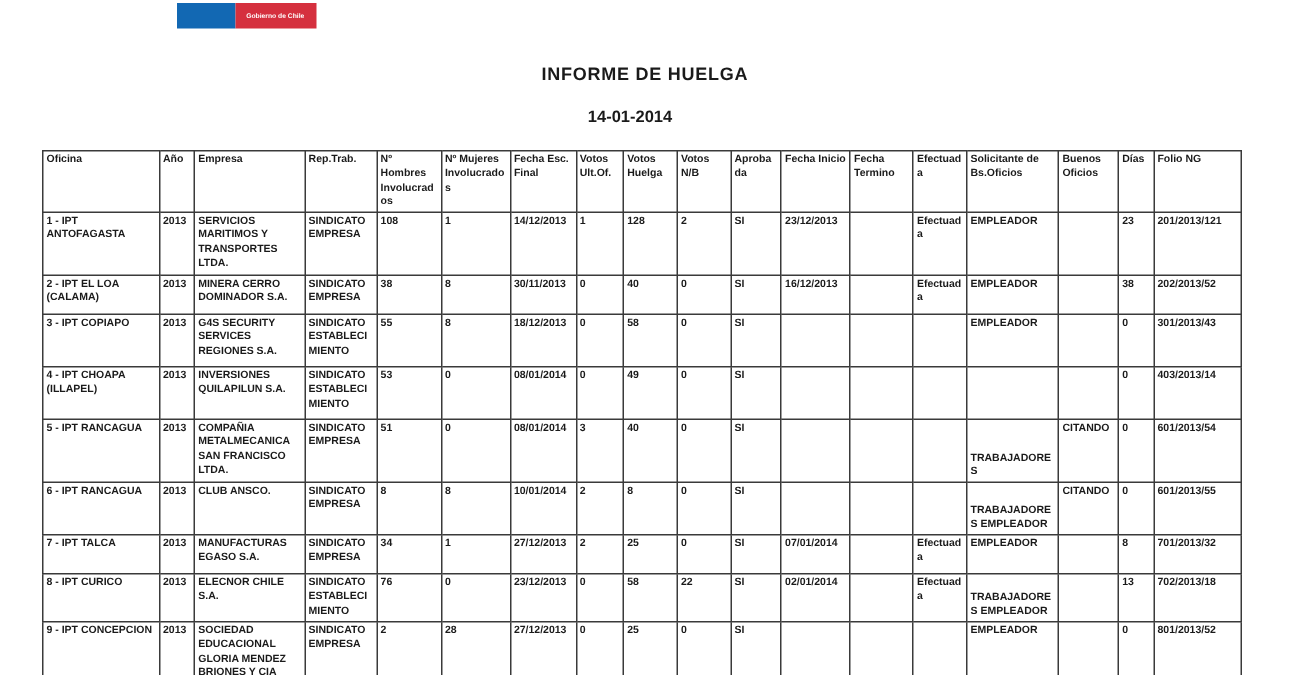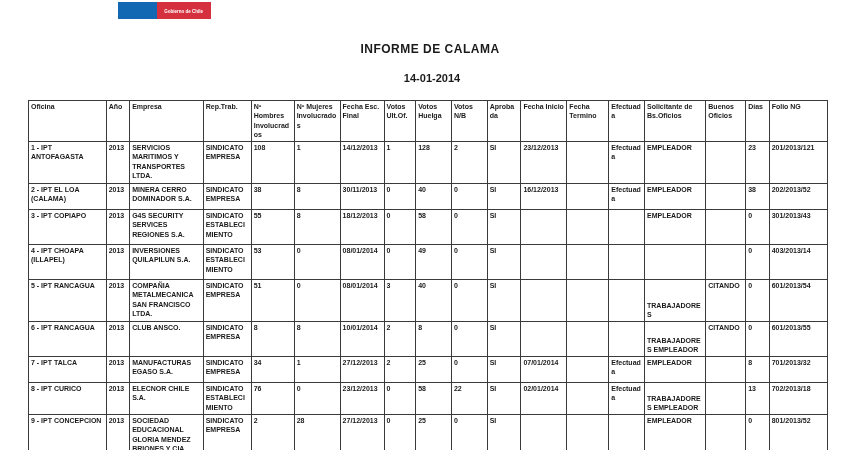--- a/index.html
+++ b/index.html
@@ -23,21 +23,21 @@
     transform: scale(0.9); letter-spacing: 0;
   }
 
   
   .title {
     position: absolute; top: 42px; left: 0; width: 860px; text-align: center;
     font-size: 12px; font-weight: bold; letter-spacing: 0.5px;
   }
   .date {
     position: absolute; top: 72px; left: 0; width: 840px; text-align: center;
-    font-size: 11px; font-weight: bold; padding-left: 12px;
+    font-size: 11px; font-weight: bold;
   }
 
   
   table.report {
     position: absolute; left: 28px; top: 100px;
     border-collapse: collapse; table-layout: fixed;
     width: 800px;
   }
   table.report th, table.report td {
     border: 1px solid #3a3a3a;
@@ -64,21 +64,21 @@
 
 <div class="page">
 
   <div class="logo">
     <div class="logo-blue" style="background: rgb(18, 104, 179);"></div>
     <div class="logo-red" style="background: rgb(213, 48, 62);">
       <span>Gobierno de Chile</span>
     </div>
   </div>
 
-  <div class="title">INFORME DE CALAMA</div>
+  <div class="title">INFORME DE HUELGA</div>
   <div class="date">14-01-2014</div>
 
   <table class="report">
     <colgroup>
       <col style="width:76px">
         <col style="width:23px">
         <col style="width:72px">
         <col style="width:47px">
       <col style="width:42px">
         <col style="width:45px">

